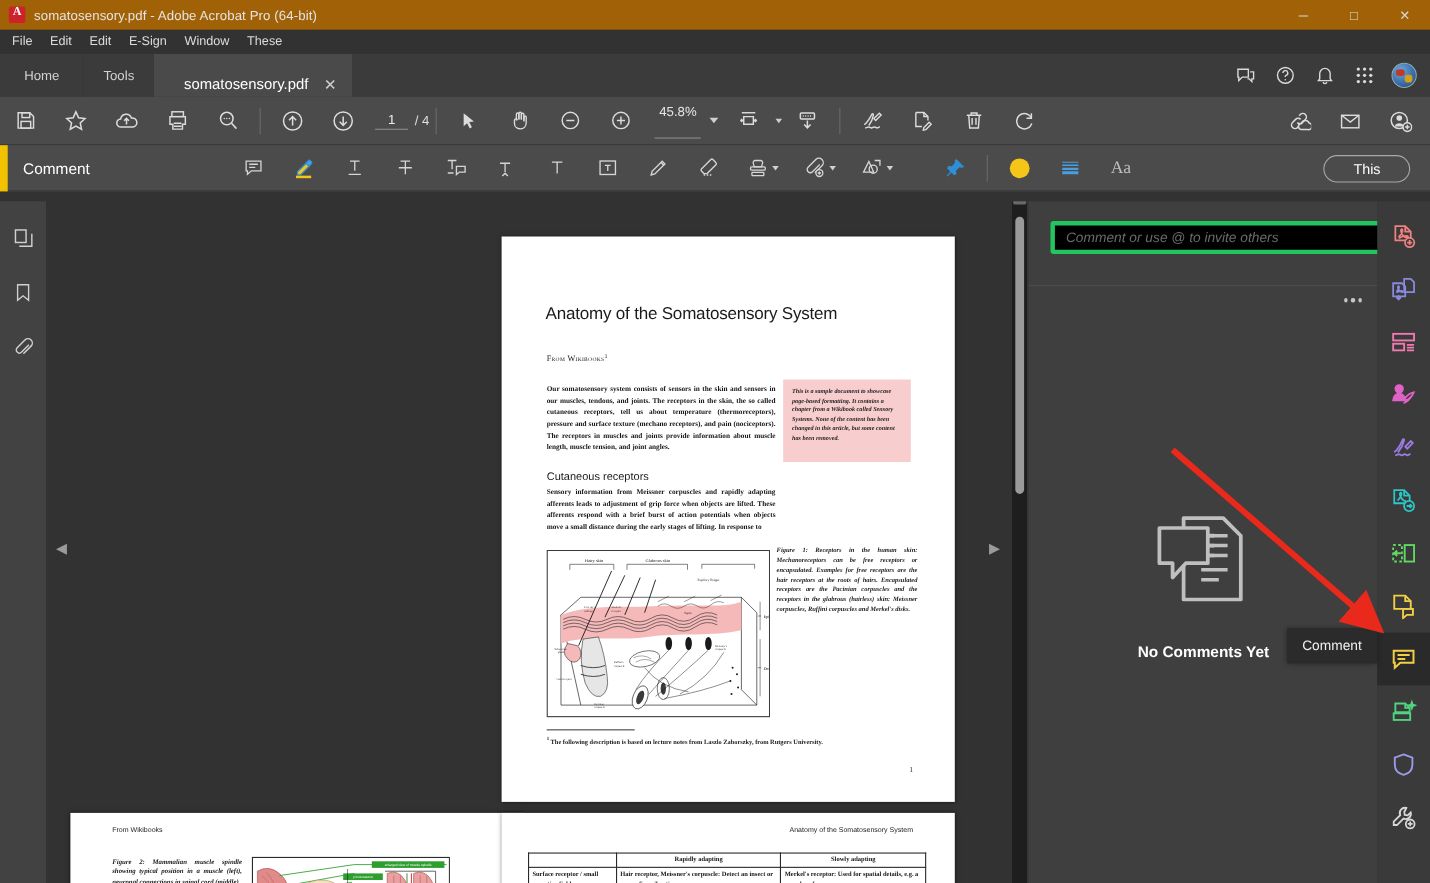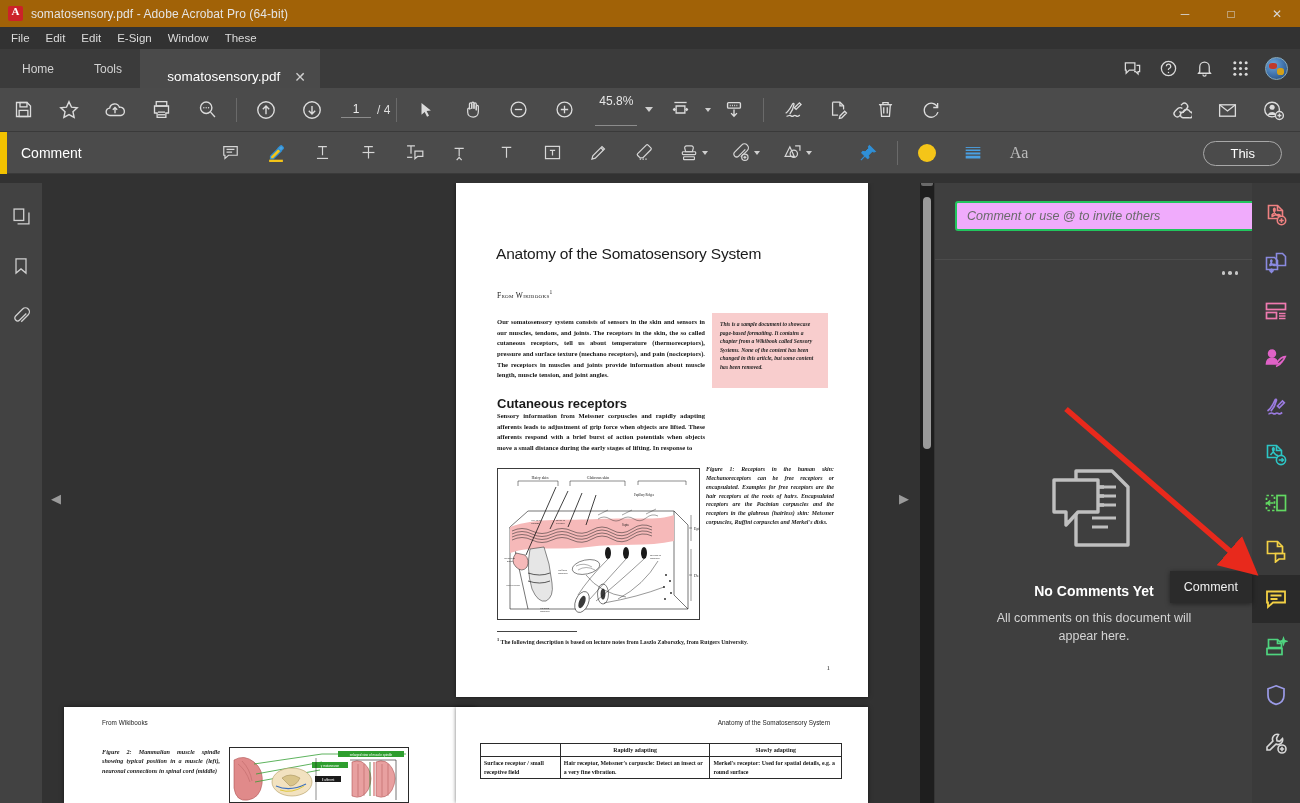--- a/index.html
+++ b/index.html
@@ -196,20 +196,21 @@
     position: absolute; top: 305px; width: 16px; height: 20px;
     display: flex; align-items: center; justify-content: center;
     color: #9b9b9b; font-size: 13px; cursor: default; z-index: 6;
   }
   .nav-arrow-l { left: 6px; }
   .nav-arrow-r { right: 22px; }
 
   .page {
     position: absolute; background: #ffffff;
     box-shadow: 0 0 4px rgba(0,0,0,.55);
+    margin-top: 32px;
   }
   .page1 { left: 414px; top: 0px; width: 412px; height: 514px; }
   .page2a { left: 22px; top: 524px; width: 412px; height: 96px; }
   .page2b { left: 414px; top: 524px; width: 412px; height: 96px; }
 
   
   .vscroll {
     position: absolute; right: 0px; top: 0; width: 14px; height: 620px;
     background: #1e1e1e;
   }
@@ -246,23 +247,22 @@
     width: 116px; height: 75px; background: #f8cdcd;
     padding: 7px 8px;
   }
   .pink-box p {
     font-size: 5.6px; line-height: 1.52; color: #232323;
     font-family: "Liberation Serif", serif; font-style: italic;
     font-weight: 600;
   }
   .subhead {
     position: absolute; left: 41px; top: 213px;
-    font-size: 13px; color: #1a1a1a;
+    font-size: 10px; color: #1a1a1a;
     font-family: "Liberation Sans", sans-serif;
-    font-weight: bold;
   }
   .para-two {
     position: absolute; left: 41px; top: 228px; width: 208px;
     font-size: 6.6px; line-height: 1.62; color: #161616;
     font-family: "Liberation Serif", serif; text-align: justify;
     font-weight: 600;
   }
   .fig-caption {
     position: absolute; left: 250px; top: 282px; width: 128px;
     font-size: 5.9px; line-height: 1.5; color: #1b1b1b;
@@ -328,22 +328,22 @@
   }
 
   
   .rightpanel {
     position: absolute; right: 48px; top: 0;
     width: 318px; height: 620px; background: #3f3f3f;
     border-left: 1px solid #353535;
   }
   .comment-input {
     position: absolute; left: 20px; top: 18px;
-    width: 304px; height: 30px; background: #f0abfc;
-    border: 2px solid #22c55e; border-radius: 3px;
+    width: 304px; height: 30px; background: #000000;
+    border: 4px solid #22c55e; border-radius: 3px;
     padding: 0 10px; font-size: 12.5px; font-style: italic;
     color: #5e5e5e; font-family: "Liberation Sans", sans-serif;
     outline: none;
   }
   .comment-input::placeholder { color: #6a6a6a; font-style: italic; }
   .panel-divider {
     position: absolute; left: 0; top: 76px; width: 318px;
     height: 1px; background: #4c4c4c;
   }
   .kebab {
@@ -957,21 +957,20 @@
         <div class="empty-icon">
           <svg width="104" height="92" viewBox="0 0 104 92" fill="none" stroke="#bfbfbf" stroke-width="3.4" stroke-linejoin="round">
             <path d="M34 8h36l16 16v58H34z"></path>
             <path d="M62 24h-8M62 33h-8M62 42h-8"></path>
             <path d="M54 24h20M54 33h20M54 42h20" stroke-width="3.2"></path>
             <path d="M50 55h24M50 64h16" stroke-width="3.2"></path>
             <path d="M12 17h44v32H36L24 62V49H12z" fill="#3f3f3f"></path>
           </svg>
         </div>
         <div class="empty-title">No Comments Yet</div>
-        <div class="empty-sub">All comments on this document will appear here.</div>
       </div>
     </div>
 
     <div class="rightrail">
       <div class="rrow">
         <svg width="24" height="24" viewBox="0 0 24 24" fill="none" stroke="#ef8181" stroke-width="1.6">
           <path d="M4.5 2.5h9l5 5v8h-14z"></path>
             <path d="M13.5 2.5v5h5"></path>
           <path d="M7.5 12.5c3-3 4-5 3.5-6.6-.4-1.2-1.6-.6-1.4 1 .3 2.6 3 6.4 5.6 6.2 1.4-.1 1.2-1.5-.3-1.6-2.4-.2-5.4 1-7.4 2.2"></path>
           <circle cx="17.5" cy="17.5" r="4.2" fill="#3a3a3a"></circle>

